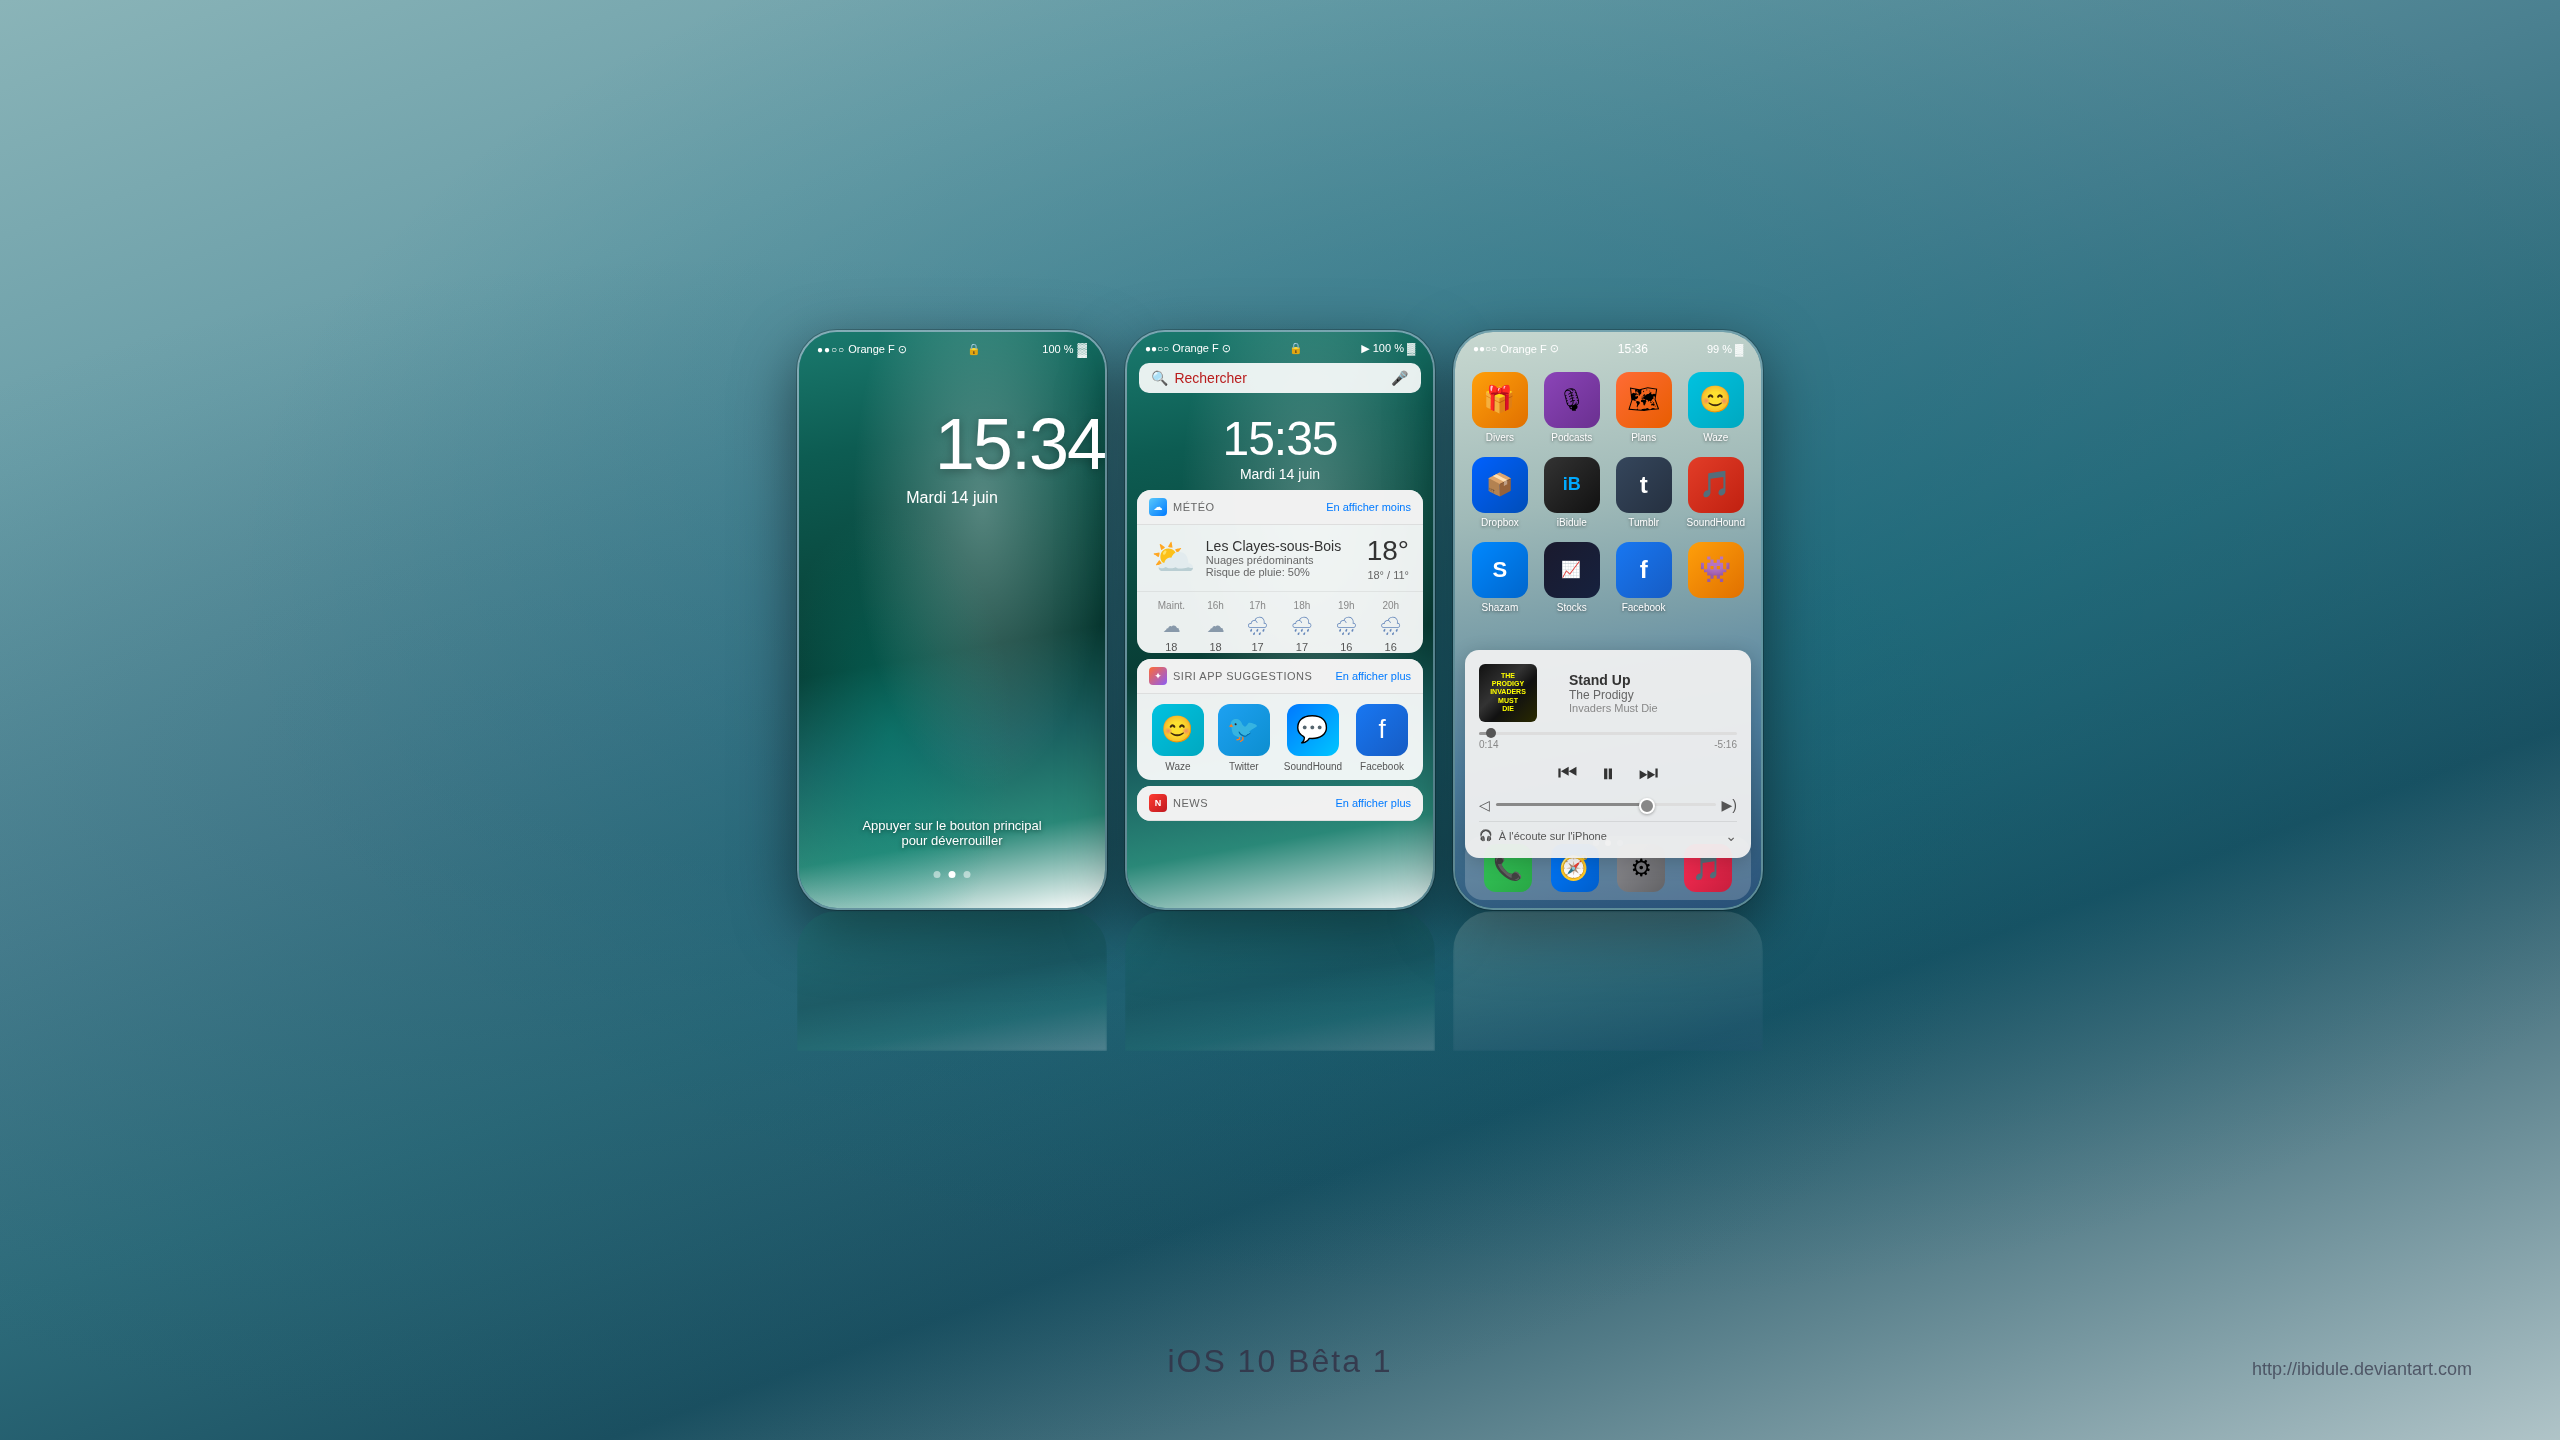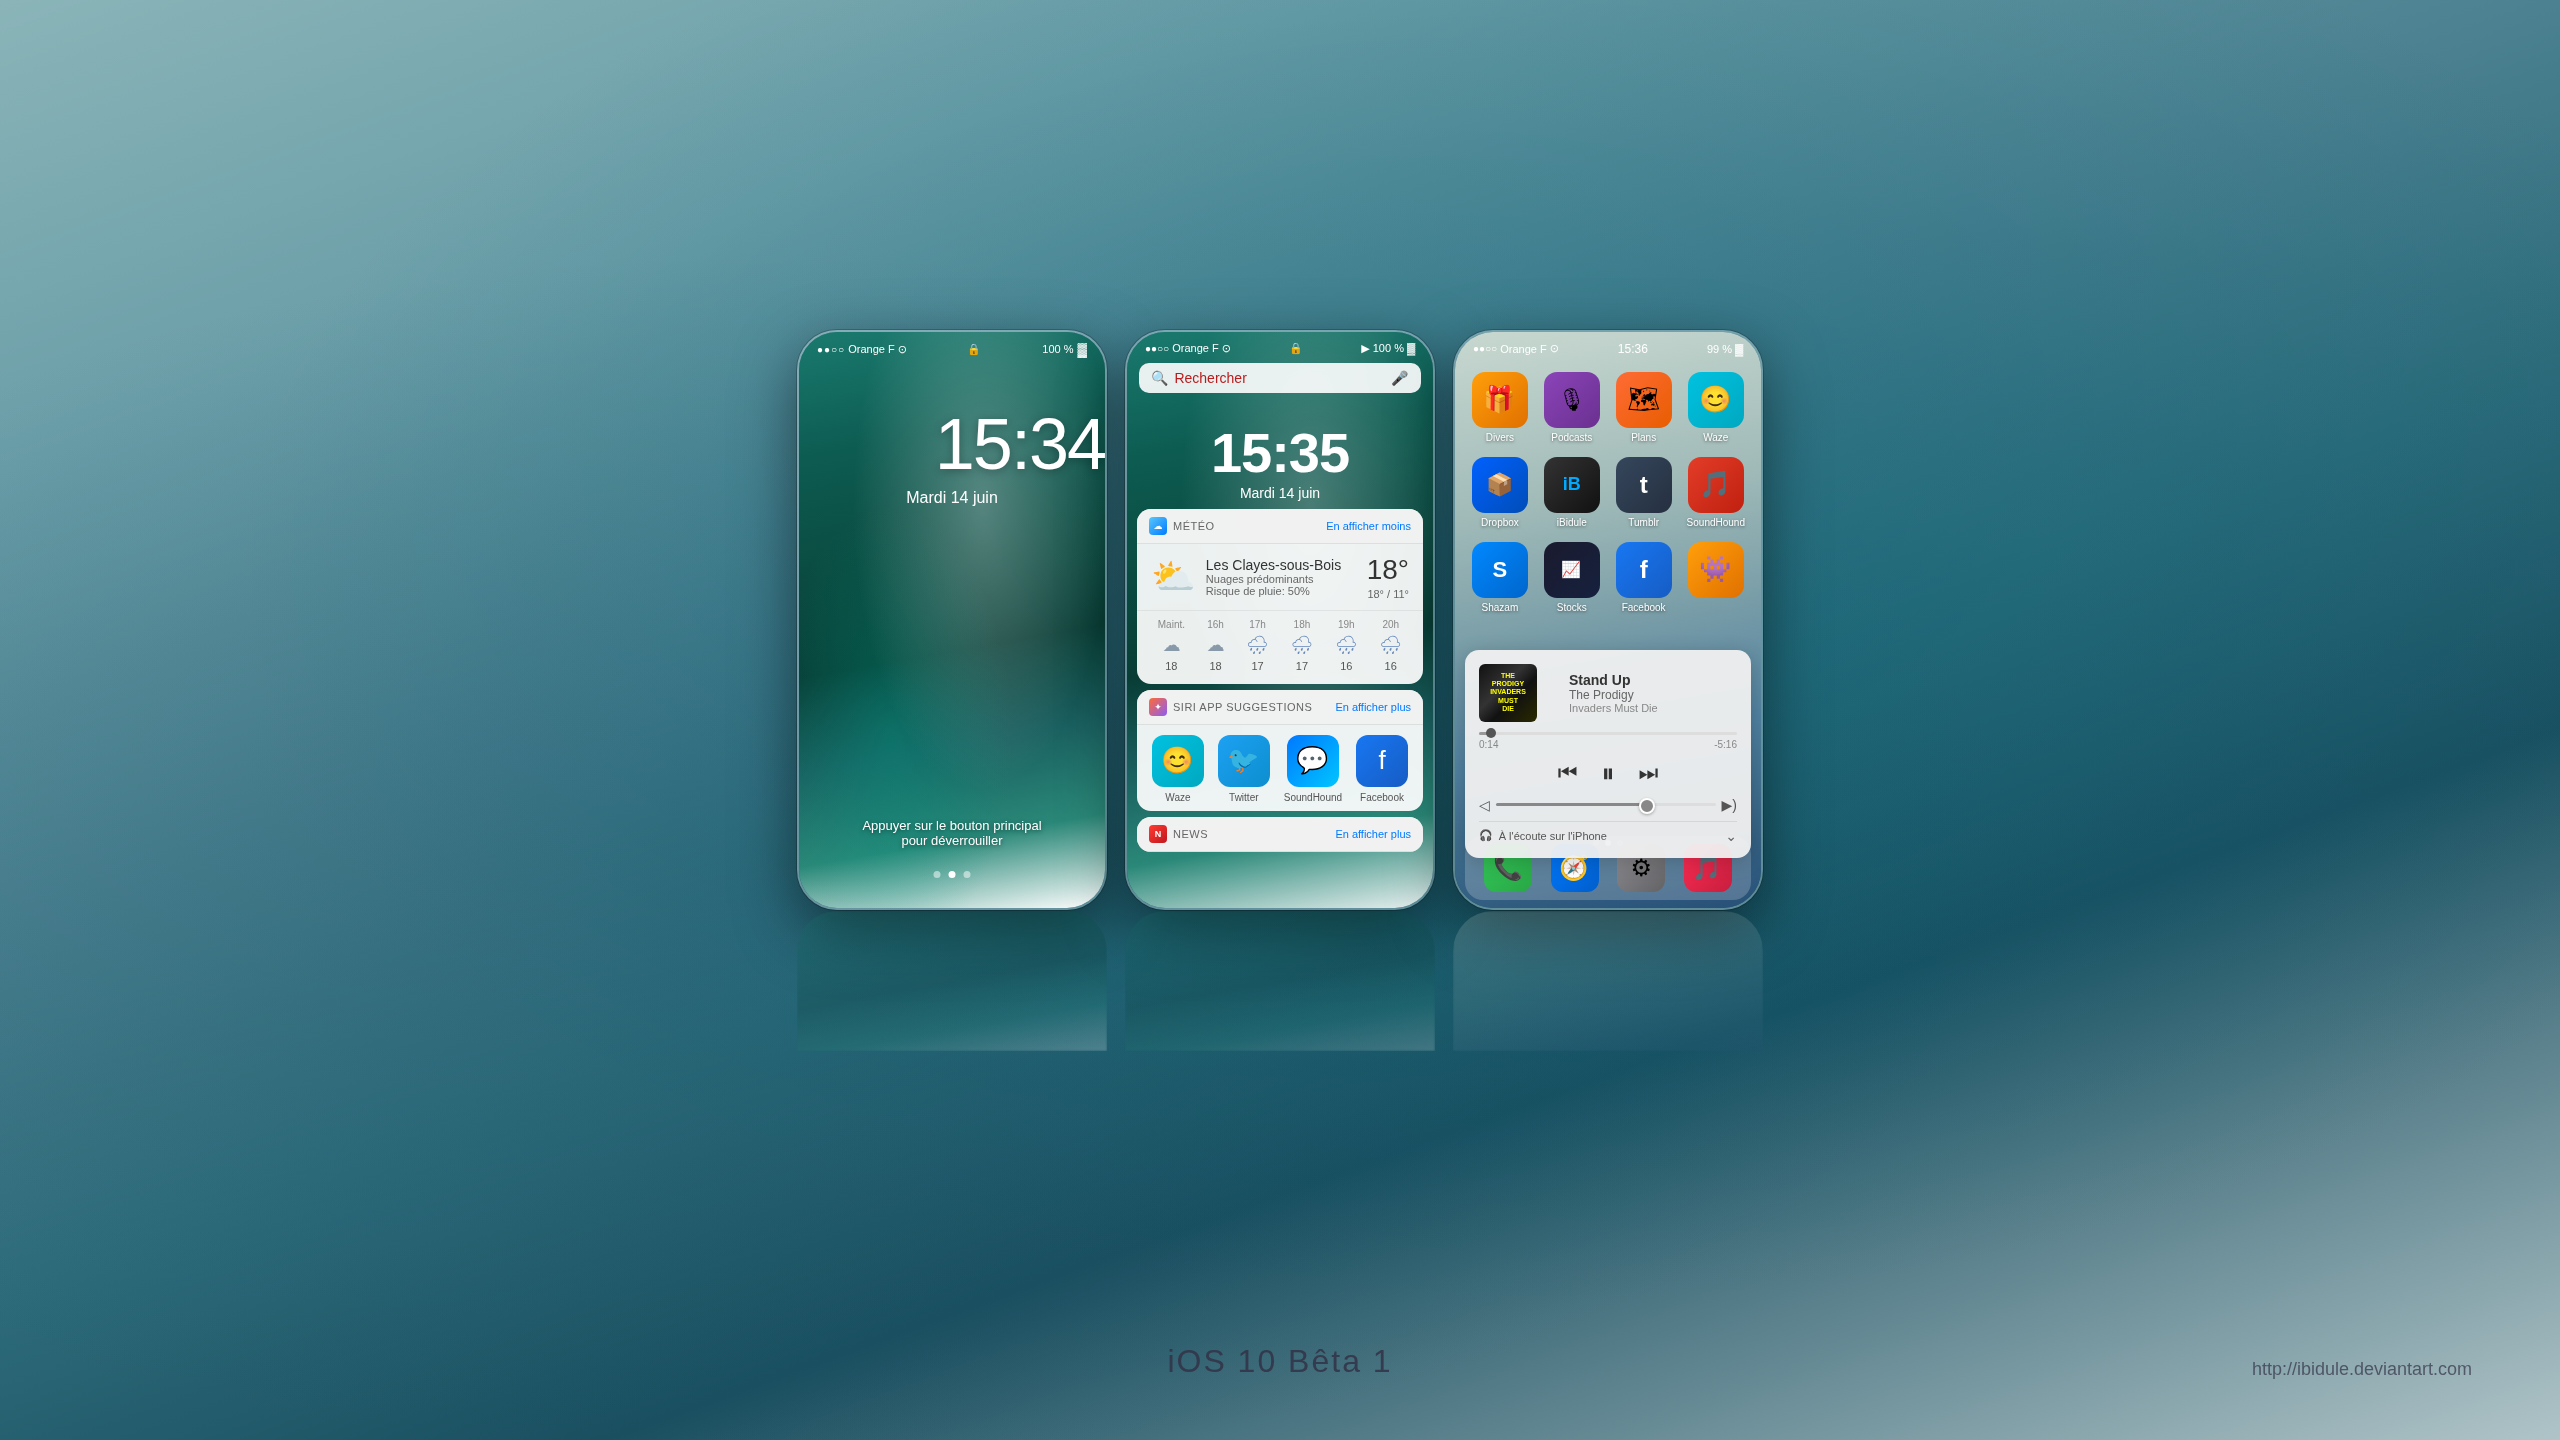--- a/index.html
+++ b/index.html
@@ -170,24 +170,23 @@
       flex: 1;
     }
     .phone2-time-area {
       position: relative;
       z-index: 5;
       text-align: center;
       padding-top: 10px;
       color: white;
     }
     .phone2-time {
-      font-size: 56px;
-      font-weight: 700;
+      font-size: 48px;
+      font-weight: 400;
       letter-spacing: -1px;
-      margin-top: 9px;
     }
     .phone2-date {
       font-size: 14px;
       font-weight: 300;
     }
     .notification-panel {
       margin: 8px 10px 0;
       border-radius: 14px;
       background: rgba(255,255,255,0.92);
       overflow: hidden;
@@ -231,21 +230,21 @@
     .weather-icon-big {
       font-size: 36px;
     }
     .weather-city { font-size: 14px; font-weight: 400; color: #333; }
     .weather-desc { font-size: 11px; color: #666; }
     .weather-temp-big { font-size: 28px; font-weight: 200; color: #333; margin-left: auto; }
     .weather-temp-range { font-size: 11px; color: #666; text-align: right; margin-top: 2px; }
     .weather-hourly {
       display: flex;
       justify-content: space-around;
-      padding: 8px 10px 12px;
+      padding: 8px 10px 0;
       border-top: 1px solid rgba(0,0,0,0.06);
     }
     .weather-hour {
       display: flex;
       flex-direction: column;
       align-items: center;
       gap: 4px;
     }
     .weather-hour-label { font-size: 10px; color: #888; }
     .weather-hour-icon { font-size: 18px; }

